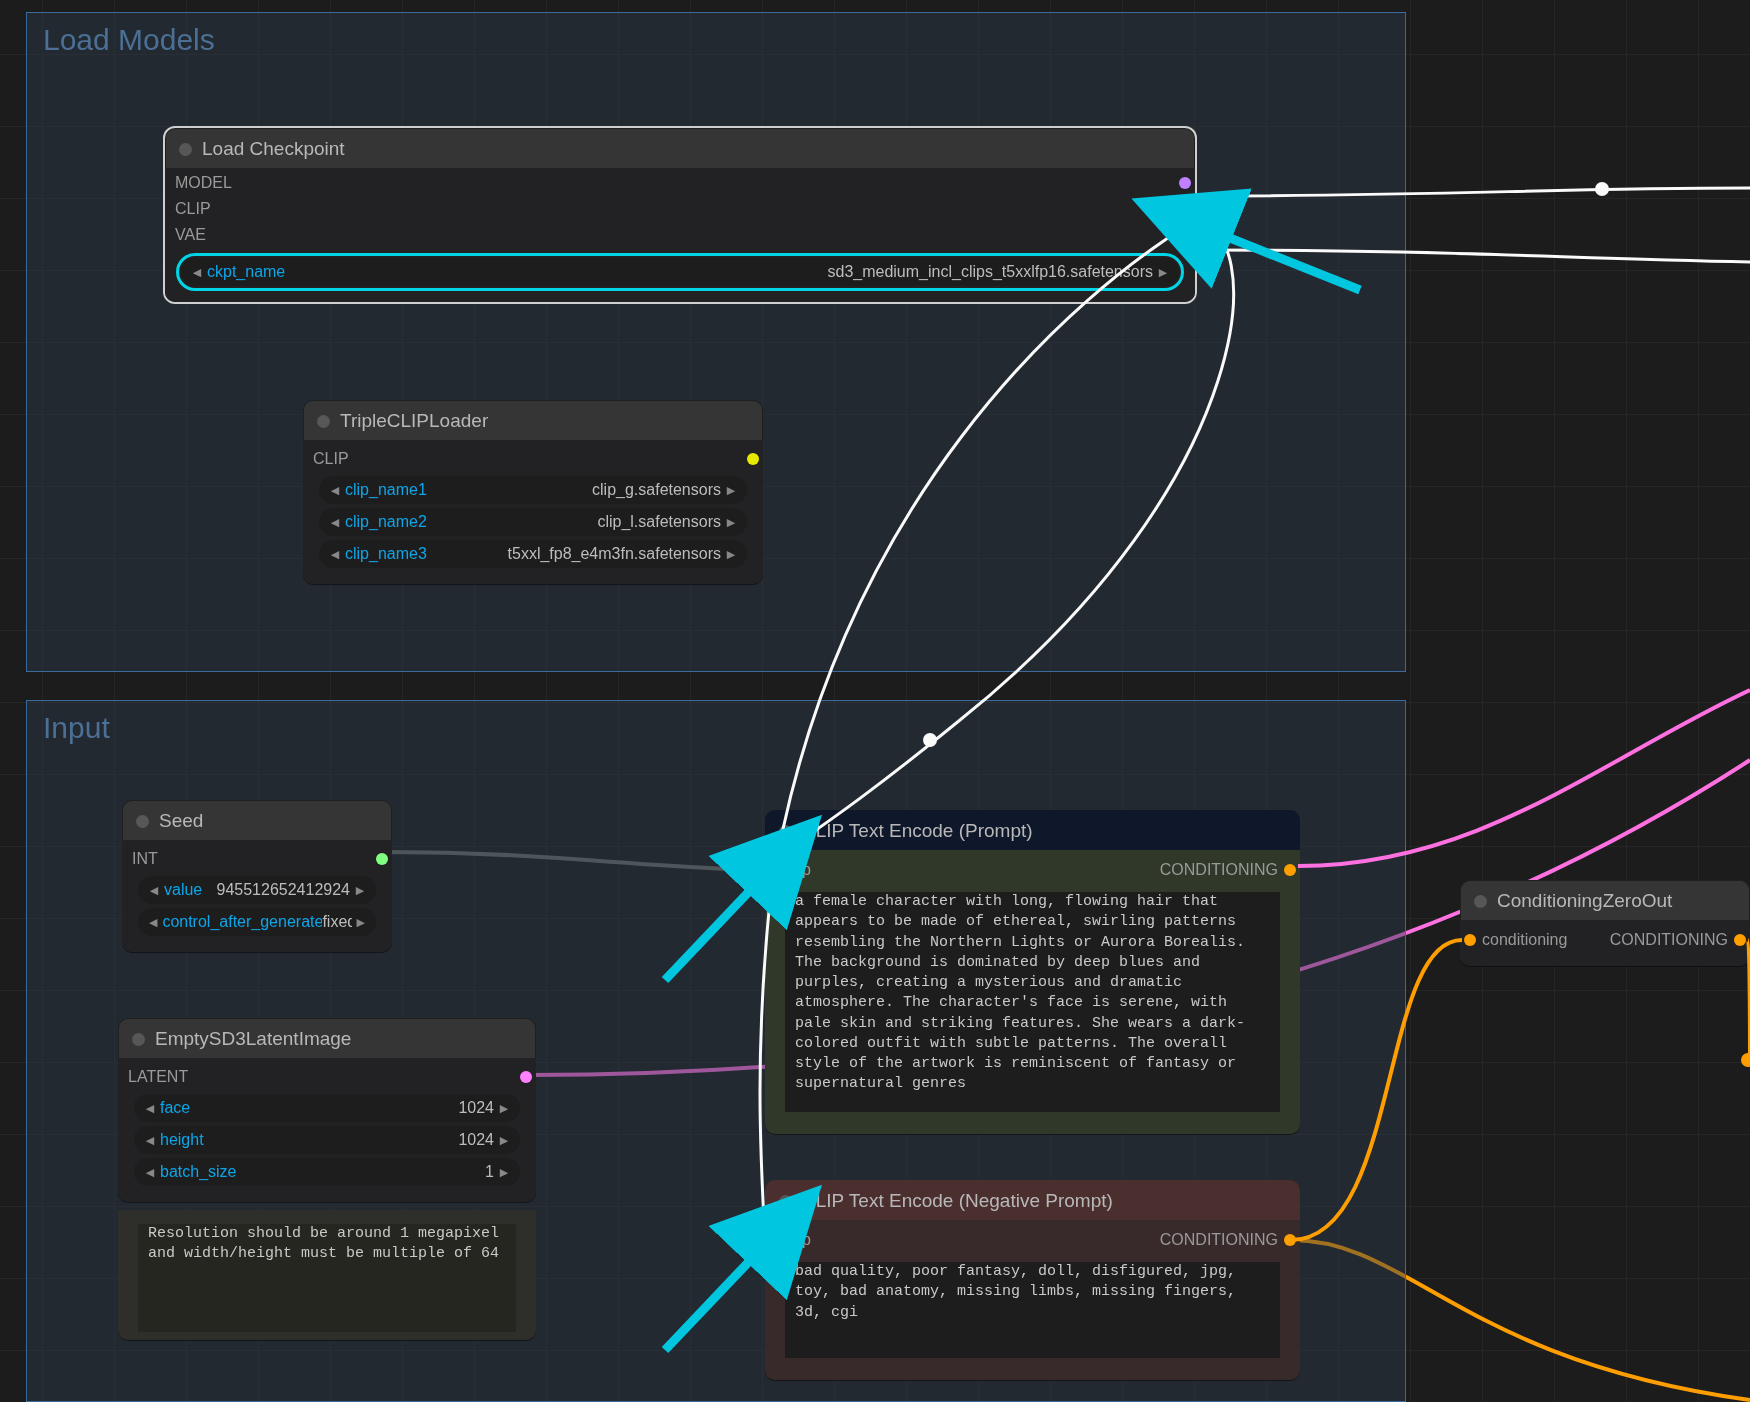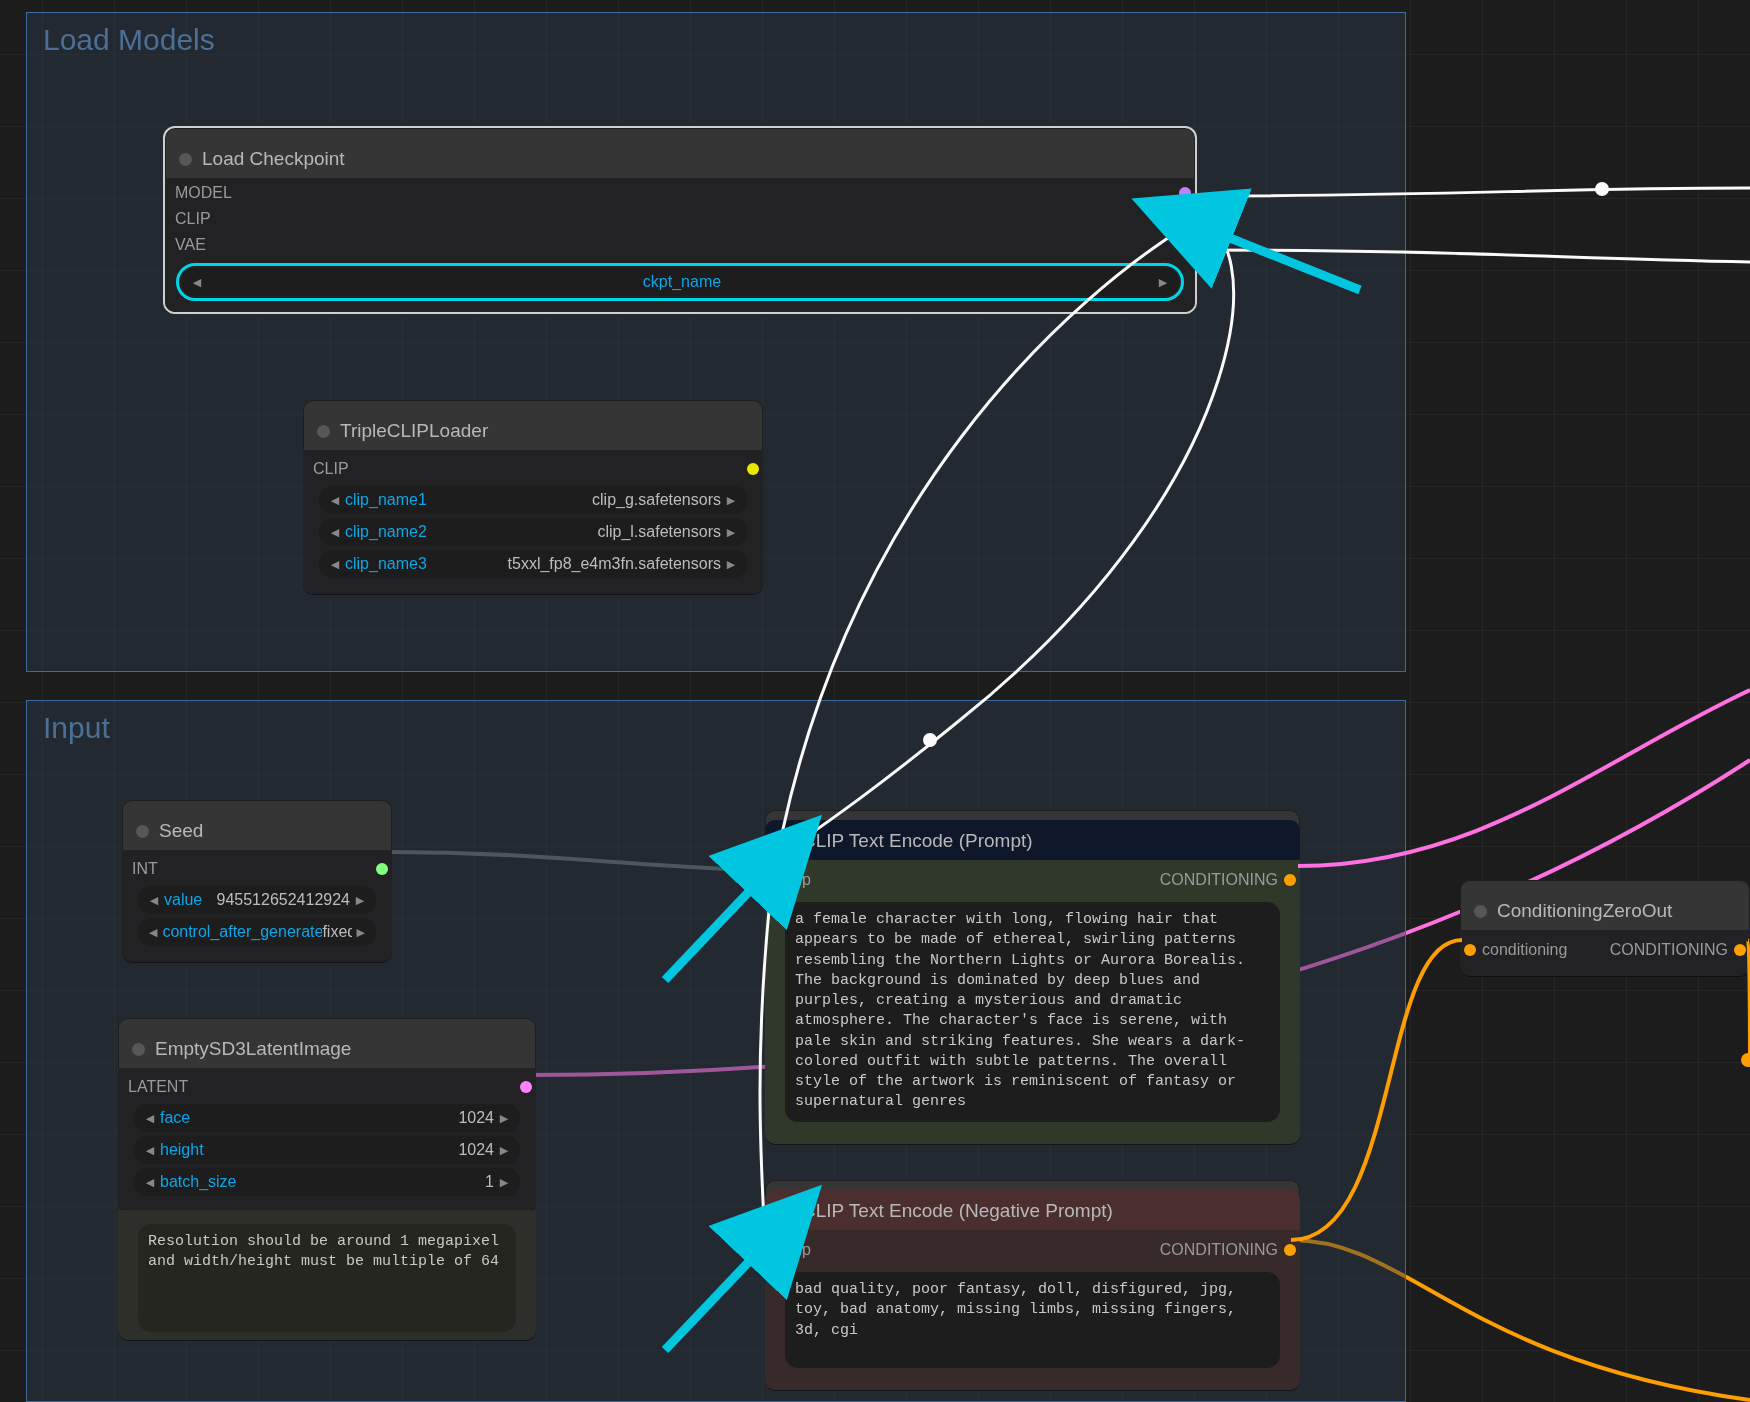--- a/index.html
+++ b/index.html
@@ -73,21 +73,20 @@
     overflow: visible;
   }
   .node.bright { outline: 2px solid #cfcfcf; }
   .node-header {
     display: flex;
     align-items: center;
     font-size: 19px;
     color: var(--text);
     padding: 10px 14px 8px 14px;
     border-radius: 10px 10px 0 0;
-    margin-top: 10px;
   }
   .node-header .dot {
     width: 13px; height: 13px;
     border-radius: 50%;
     background: #575757;
     margin-right: 10px;
   }
   .node-body {
     background: var(--node-darker);
     border-radius: 0 0 10px 10px;
@@ -142,23 +141,23 @@
   }
   .widget .arrow { font-size: 11px; color: #888; width: 12px; text-align: center; }
   .widget .wname { color: #0ea5e9; flex: 0 0 auto; margin-left: 4px; }
   .widget .wval  { color: #bdbdbd; flex: 1 1 auto; text-align: right; margin-right: 4px; overflow: hidden; white-space: nowrap; }
   .widget.hl {
     outline: 3px solid var(--highlight);
     outline-offset: 2px;
   }
   .textarea {
     background: #1d1d1d;
-    border-radius: 13px;
+    border-radius: 0;
     margin: 8px 10px 10px 10px;
-    padding: 8px 10px;
+    padding: 0 10px;
     font-family: "Courier New", monospace;
     font-size: 15px;
     line-height: 1.35;
     color: #c9c9c9;
     white-space: pre-wrap;
   }
   .note-body { background: #2e2f2b; }
   .note-head { background: #3a3b35 !important; }
   .prompt-pos .node-header { background: #0f172a; }
   .prompt-pos .node-body { background: #30382a; }
@@ -204,20 +203,21 @@
       <span>CLIP</span>
       <span class="port right clip"></span>
     </div>
     <div class="out-row">
       <span>VAE</span>
       <span class="port right vae"></span>
     </div>
     <div class="widget hl" style="margin-top:10px;">
       <span class="arrow">◀</span>
       <span class="wname">ckpt_name</span>
+      <span class="wval">sd3_medium_incl_clips_t5xxlfp16.safetensors</span>
       <span class="arrow">▶</span>
     </div>
   </div>
 </div>
 
 <div class="node" style="left:303px; top:400px; width:460px;">
   <div class="node-header">
     <span class="dot"></span>
     <span>TripleCLIPLoader</span>
   </div>

